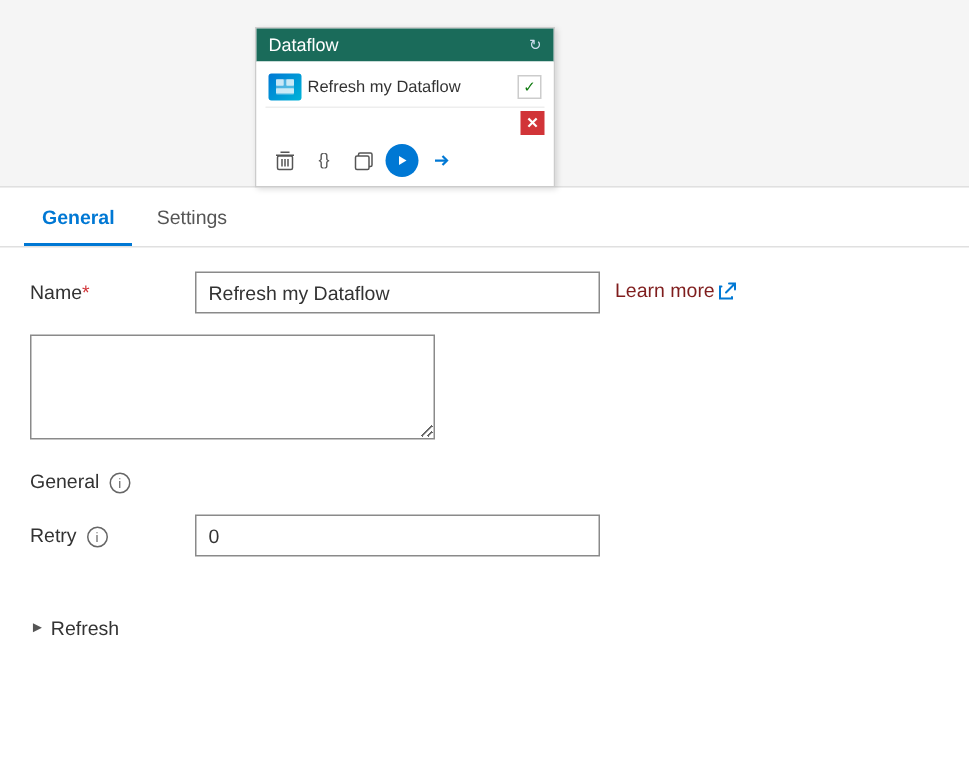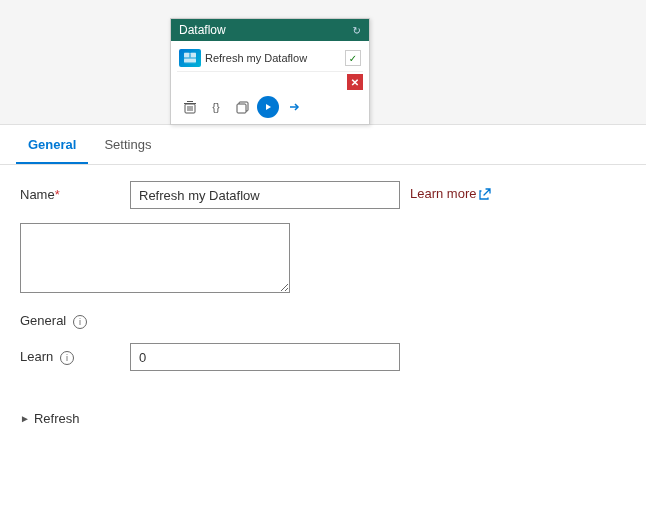--- a/index.html
+++ b/index.html
@@ -352,21 +352,21 @@
 
     <div class="form-row">
       <div class="form-label">
         <span>General</span>
         <span class="info-icon">i</span>
       </div>
     </div>
 
     <div class="form-row">
       <div class="form-label">
-        <span>Learn</span>
+        <span>Retry</span>
         <span class="info-icon">i</span>
       </div>
       <div class="form-control-area">
         <input type="text" class="form-input" value="0" style="">
       </div>
     </div>
 
   </div>
 
   <div class="advanced-row">

